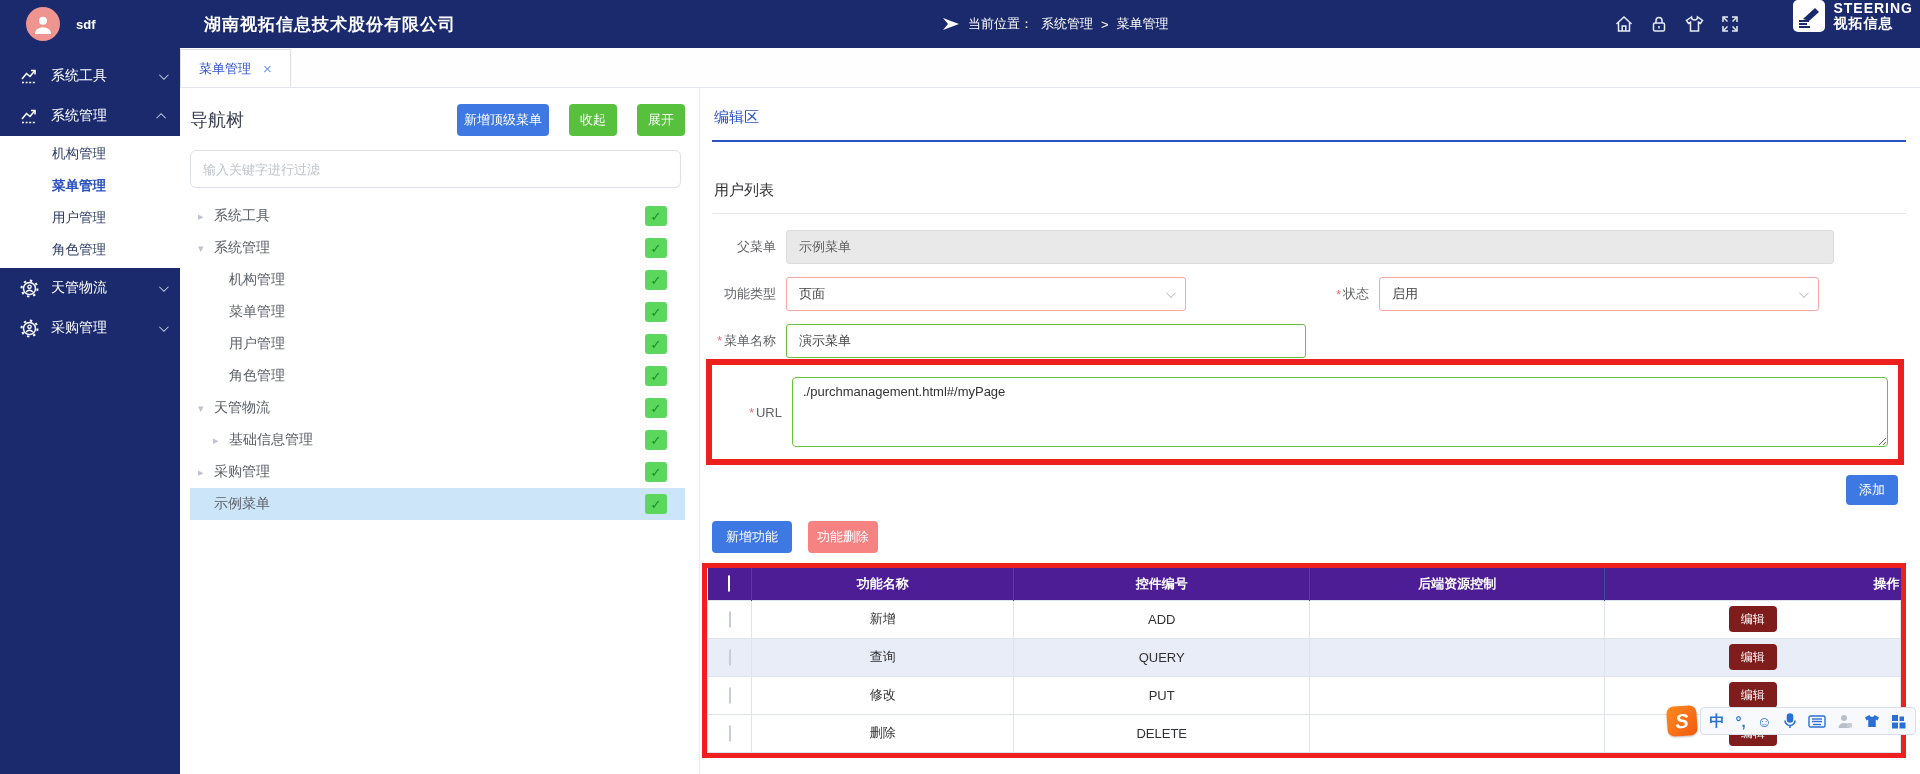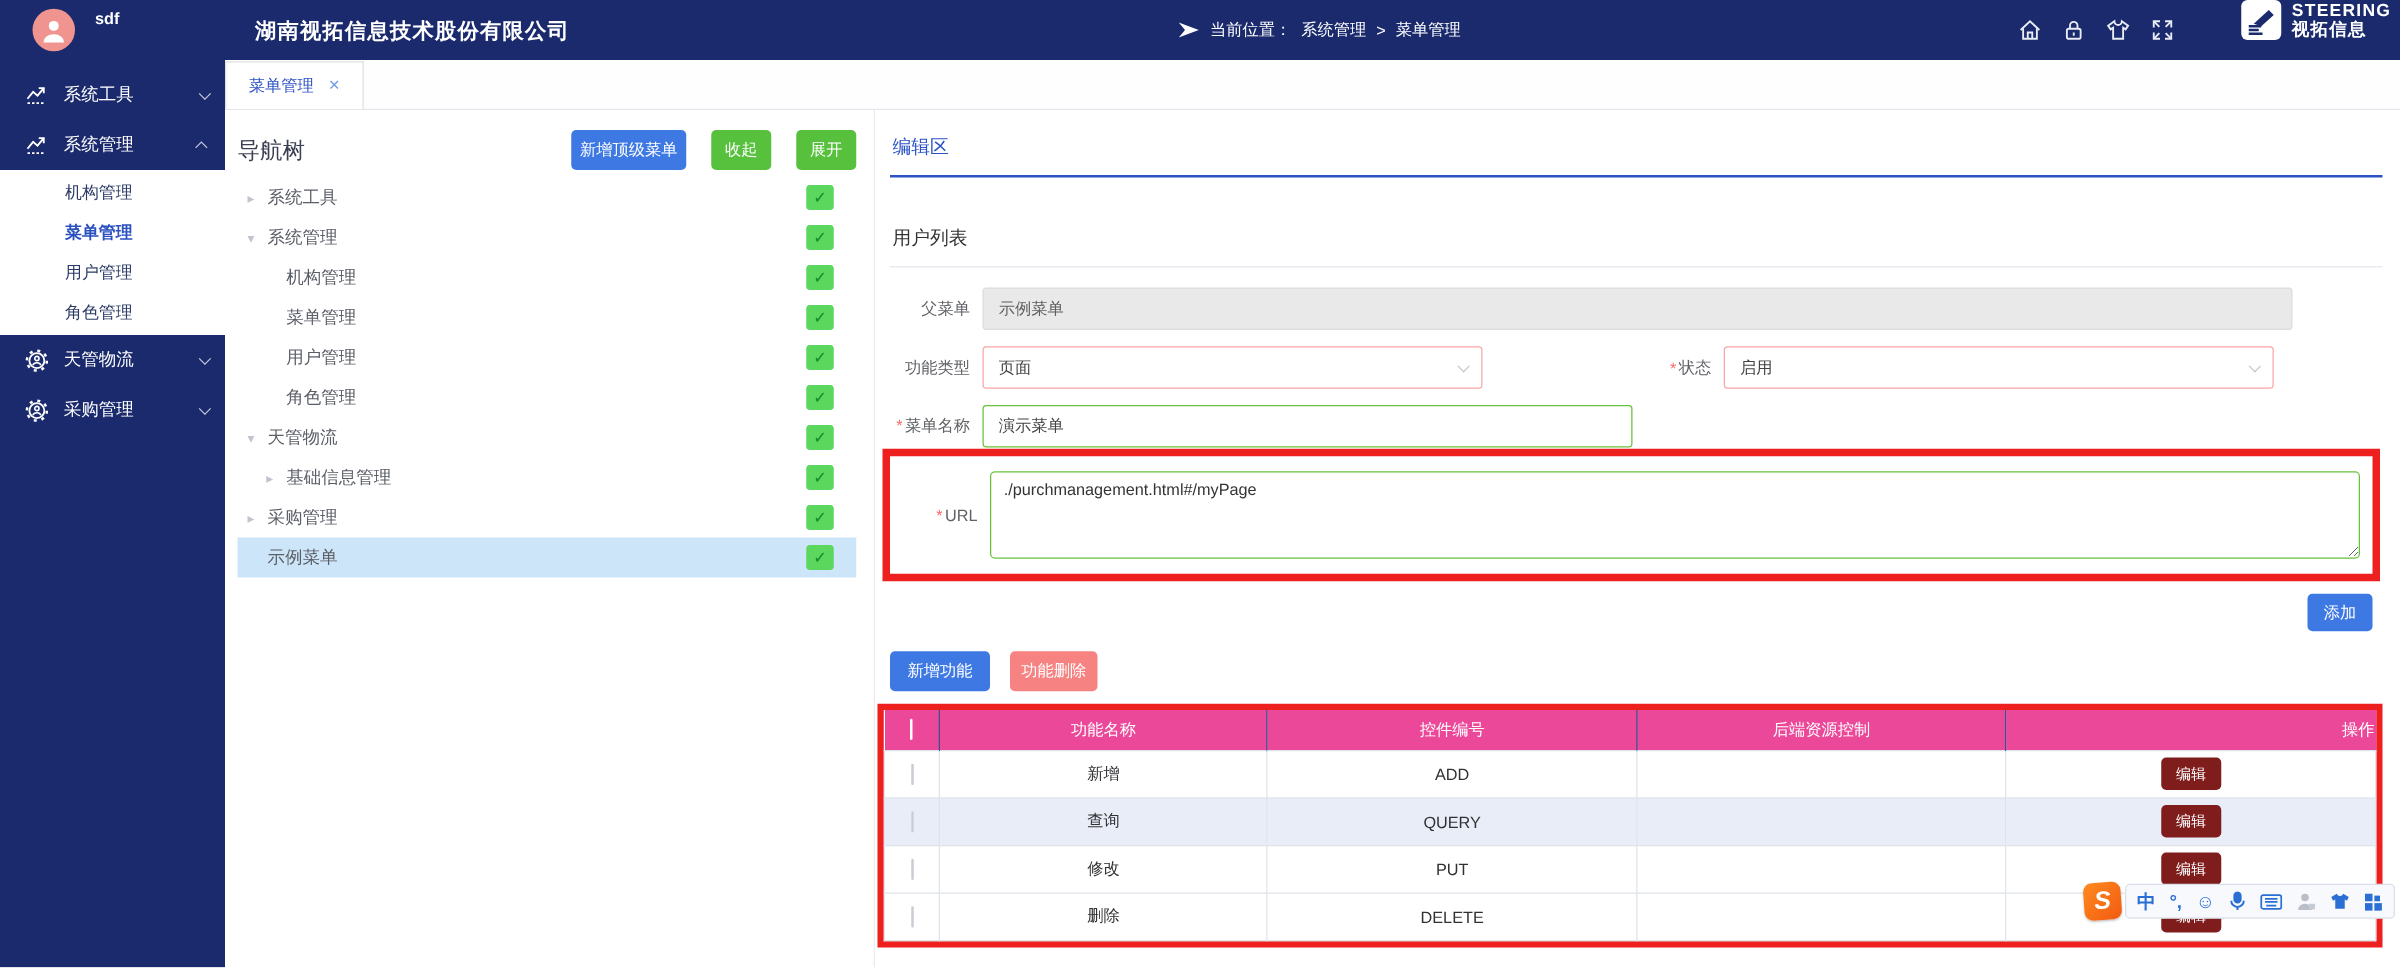--- a/index.html
+++ b/index.html
@@ -2,21 +2,21 @@
 <html><head>
 <meta charset="utf-8">
 <style>
   * { box-sizing: border-box; }
   html,body { margin:0; padding:0; background:#fff; }
   body { font-family:"Liberation Sans","DejaVu Sans",sans-serif; font-size:13px; color:#333; }
   .app { position:relative; width:1920px; height:774px; overflow:hidden; background:#fff; }
 
   
   .header { position:relative; height:48px; background:#1a2a6d; color:#fff; display:flex; align-items:center; }
-  .header-left { width:180px; flex-shrink:0; display:flex; padding-left:26px; }
+  .header-left { width:180px; flex-shrink:0; display:flex; align-items:center; padding-left:26px; }
   .avatar { width:34px; height:34px; border-radius:50%; background:#f09490; display:flex; align-items:center; justify-content:center; overflow:hidden; }
   .username { margin-left:16px; font-weight:bold; font-size:13px; }
   .company { margin-left:24px; font-size:17px; font-weight:bold; letter-spacing:1px; }
   .breadcrumb { position:absolute; left:942px; top:0; height:48px; display:flex; align-items:center; gap:8px; font-size:13px; }
   .breadcrumb .crumb { color:#fff; }
   .hdr-icons { position:absolute; right:180px; top:0; height:48px; display:flex; align-items:center; gap:15px; }
   .hdr-icons svg { display:block; cursor:pointer; }
   .logo { position:absolute; right:7px; top:0; height:32px; display:flex; align-items:center; gap:8px; }
   .logo-mark { width:32px; height:32px; background:#fff; border-radius:5px; display:flex; align-items:center; justify-content:center; }
   .logo-text { line-height:15px; font-weight:bold; font-size:14px; letter-spacing:1px; }
@@ -80,21 +80,21 @@
   .red-box1 { margin:-12px 2px 10px -6px; padding:12px 10px 12px 6px; position:relative; background:transparent; }
   .red-box1 .frow { margin-bottom:0; }
   .url-area { flex:1; height:70px; border:1px solid #67c23a; border-radius:4px; padding:6px 10px; font-size:13px; color:#333; font-family:inherit; resize:both; outline:none; }
   .add-row { display:flex; justify-content:flex-end; margin:4px 8px 16px 0; }
   .btn-add { width:52px; height:30px; background:#3e79e3; }
   .func-btns { display:flex; gap:16px; margin:14px 0 10px 0; }
   .btn-addfunc { width:80px; background:#3e79e3; }
   .btn-delfunc { width:70px; background:#f78282; }
   .red-box2 { border-width:5px; margin:8px 0 0 -10px; }
   table.func { width:100%; border-collapse:collapse; font-size:13px; color:#303133; table-layout:fixed; }
-  table.func th { background:#ec4899; color:#fff; height:32px; font-weight:normal; border-right:1px solid #3a4f96; }
+  table.func th { background:#4c1d95; color:#fff; height:32px; font-weight:bold; border-right:1px solid #3a4f96; }
   table.func th:last-child { border-right:none;text-align:right; }
   table.func td { height:38px; border:1px solid #dfe3ea; text-align:center; background:#fff; }
   table.func tr.striped td { background:#e9edf8; }
   .col-cb { width:44px; }
   .col-name { width:22%; }
   .cb { width:15px; height:15px; border:1px solid #c8ccd4; border-radius:2px; background:#fff; margin:0 auto; cursor:pointer; }
   .cb.hdr { border-color:#fff; background:transparent; }
   .btn-edit { width:48px; height:26px; background:#7f1d1d; border-radius:4px; font-size:12px; }
 
   
@@ -239,20 +239,23 @@
     <div class="content">
 
       <div class="tree-panel">
         <div class="tree-head">
           <span class="tree-title">导航树</span>
           <div class="btns">
             <button class="btn btn-blue btn-addtop">新增顶级菜单</button>
             <button class="btn btn-green btn-sm">收起</button>
             <button class="btn btn-green btn-sm">展开</button>
           </div>
+        </div>
+        <div class="tree-filter">
+          <input type="text" placeholder="输入关键字进行过滤" style="">
         </div>
         <div class="tree">
           <div class="tree-row">
             <span class="caret">▸</span>
             <span>系统工具</span>
             <span class="check">✓</span>
           </div>
           <div class="tree-row">
             <span class="caret">▾</span>
             <span>系统管理</span>

